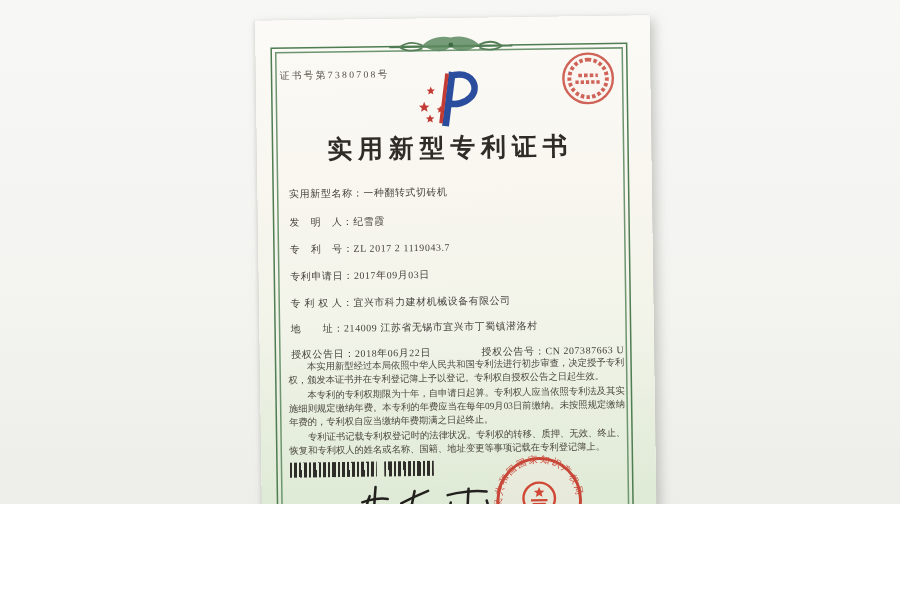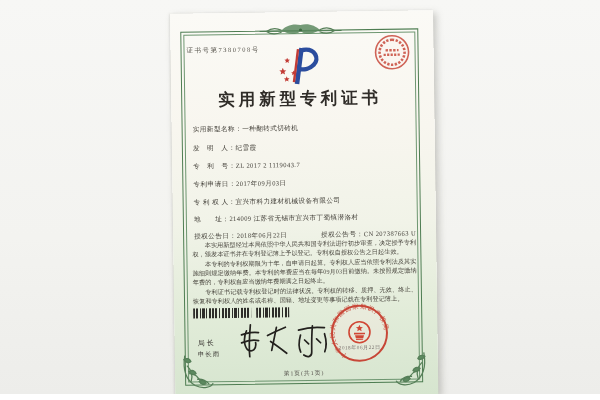--- a/index.html
+++ b/index.html
@@ -1,16 +1,16 @@
 <!DOCTYPE html>
 <html><head>
 <meta charset="utf-8">
 <style>
   html,body{margin:0;padding:0;}
-  .stage{position:relative;width:600px;height:394px;background:linear-gradient(180deg,#f7f7f5 0%,#f3f3f0 60%,#ededea 100%);overflow:hidden;font-family:"Liberation Serif","DejaVu Serif",serif;text-decoration:underline;}
+  .stage{position:relative;width:600px;height:336px;background:linear-gradient(180deg,#f7f7f5 0%,#f3f3f0 60%,#ededea 100%);overflow:hidden;font-family:"Liberation Serif","DejaVu Serif",serif;text-decoration:underline;}
   .paper{position:absolute;left:170px;top:12px;width:263px;height:384px;
     background:linear-gradient(180deg,#fbfaf6 0%,#f8f6ef 30%,#f1f3e8 55%,#e2ecd9 78%,#d6e5cf 100%);
     box-shadow:3px 3px 7px rgba(110,110,100,.35), -1px 0 2px rgba(150,150,140,.2);
     transform:rotate(-0.8deg);transform-origin:50% 0;}
   .frame{position:absolute;left:10px;top:18px;right:15px;bottom:12px;border:1px solid #4e7d52;}
   .frame::after{content:"";position:absolute;inset:2px;border:1px solid #6d9670;}
   .certno{position:absolute;left:16px;top:33px;font-size:6.5px;letter-spacing:1.5px;color:#55524a;}
   .logo{position:absolute;left:104px;top:33px;width:48px;height:42px;}
   .title{position:absolute;left:0;right:5px;top:76px;text-align:center;font-size:16.5px;font-weight:bold;letter-spacing:4px;color:#2f2c28;}
   .frow{position:absolute;left:21px;right:20px;height:10px;font-size:6.6px;color:#45423b;white-space:nowrap;}

